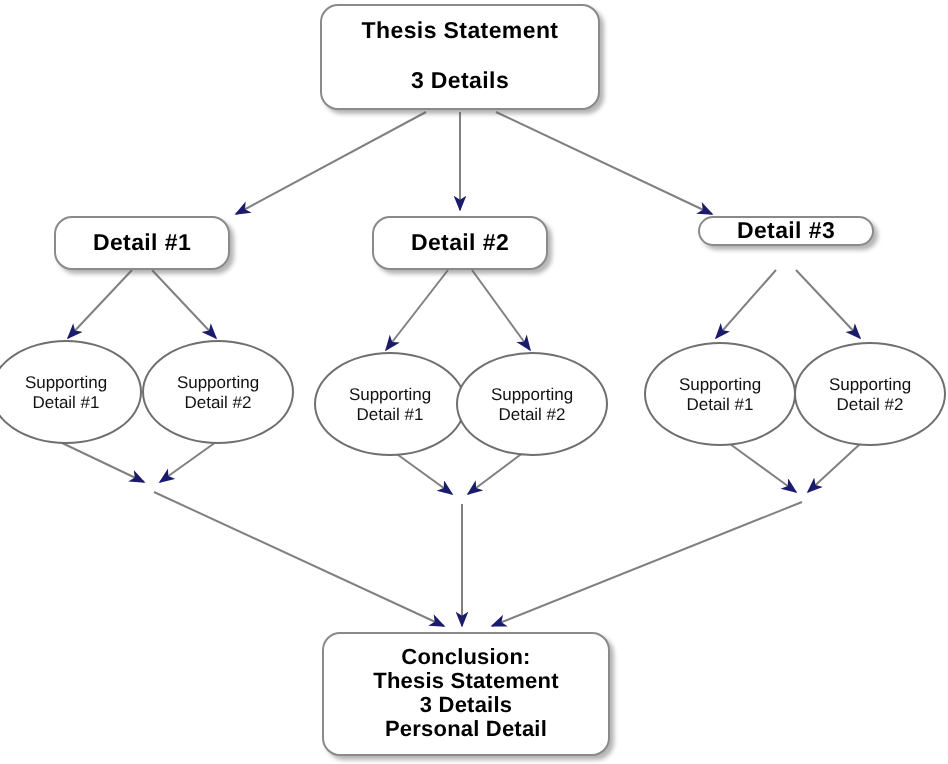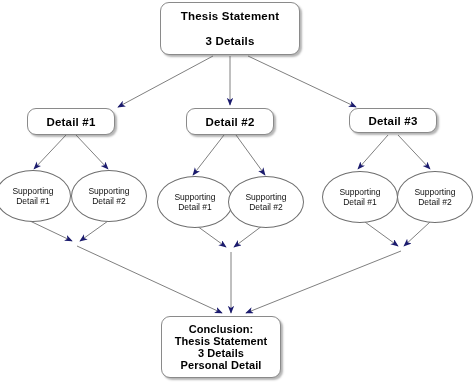--- a/index.html
+++ b/index.html
@@ -130,21 +130,21 @@
   </div>
 
   <div class="node rbox" style="left:27px; top:108px; width:88px; height:27px;">
     <div class="detail-label">Detail #1</div>
   </div>
 
   <div class="node rbox" style="left:186px; top:108px; width:88px; height:27px;">
     <div class="detail-label">Detail #2</div>
   </div>
 
-  <div class="node rbox" style="left:349px; top:108px; width:88px; height:25px;">
+  <div class="node rbox" style="left:349px; top:108px; width:88px; height:15px;">
     <div class="detail-label">Detail #3</div>
   </div>
 
   <div class="node ell" style="left:-5px; top:170px; width:76px; height:52px;">
     <div class="sd-line">Supporting</div>
     <div class="sd-line">Detail #1</div>
   </div>
 
   <div class="node ell" style="left:71px; top:170px; width:76px; height:52px;">
     <div class="sd-line">Supporting</div>
@@ -164,20 +164,20 @@
   <div class="node ell" style="left:322px; top:171px; width:76px; height:52px;">
     <div class="sd-line">Supporting</div>
     <div class="sd-line">Detail #1</div>
   </div>
 
   <div class="node ell" style="left:397px; top:171px; width:76px; height:52px;">
     <div class="sd-line">Supporting</div>
     <div class="sd-line">Detail #2</div>
   </div>
 
-  <div class="node rbox" style="left:161px; top:316px; width:120px; height:62px;">
+  <div class="node rbox" style="left:161px; top:316px; width:144px; height:62px;">
     <div class="concl-line">Conclusion:</div>
     <div class="concl-line">Thesis Statement</div>
     <div class="concl-line">3 Details</div>
     <div class="concl-line">Personal Detail</div>
   </div>
 
 </div>
 
 </body></html>

